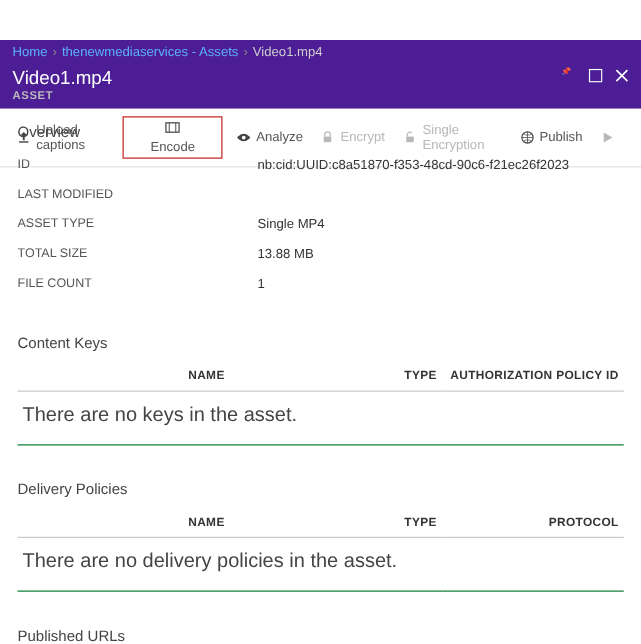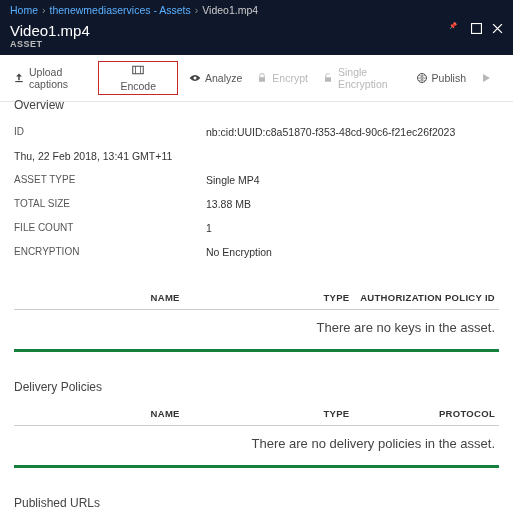--- a/index.html
+++ b/index.html
@@ -1,17 +1,17 @@
 <!DOCTYPE html>
 <html><head>
 <meta charset="utf-8">
 <style>
   * { box-sizing: border-box; margin: 0; padding: 0; }
   body { font-family: "Segoe UI", Arial, sans-serif; font-size: 11px; color: #333; background: #fff; width: 513px; height: 515px; overflow: hidden; position: relative; }
-  .topbar { background: #0f172a; color: #fff; }
+  .topbar { background: #4c1d95; color: #fff; margin-top: 32px; }
   .breadcrumbs { display: flex; align-items: center; gap: 4px; padding: 4px 10px; font-size: 10.5px; color: #5bb1ff; }
   .breadcrumbs .sep { color: #888; }
   .breadcrumbs .current { color: #ccc; }
   .titlebar { display: flex; align-items: flex-start; padding: 2px 10px 6px 10px; }
   .titlebar .titles { flex: 1; }
   .page-title { font-size: 15px; font-weight: 400; color: #fff; }
   .page-sub { font-size: 9px; color: #bbb; letter-spacing: 0.5px; font-weight: bold; }
   .win-icons { display: flex; gap: 10px; color: #fff; font-size: 13px; align-items: center; }
   .win-icons span { cursor: pointer; }
   .toolbar { display: flex; align-items: center; gap: 8px; padding: 6px 10px; background: #fff; border-bottom: 1px solid #e4e4e4; font-size: 10.5px; }
@@ -23,21 +23,21 @@
   .content { position: absolute; top: 78px; bottom: 0; left: 0; right: 0; overflow-y: scroll; padding: 10px 14px 20px 14px; }
   .content::-webkit-scrollbar { width: 12px; }
   .content::-webkit-scrollbar-track { background: #f0f0f0; }
   .content::-webkit-scrollbar-thumb { background: #c4c4c4; }
   .section-title { font-size: 12px; color: #444; margin: 10px 0 8px 0; font-weight: 400; }
   .kv { display: flex; padding: 6px 0; font-size: 10.5px; }
   .kv .k { width: 192px; color: #555; text-transform: uppercase; font-size: 10px; }
   .kv .v { color: #333; }
   table { width: 100%; border-collapse: collapse; margin-top: 4px; }
   th { text-align: right; font-size: 9.5px; color: #333; font-weight: 700; padding: 6px 4px 6px 4px; border-bottom: 1px solid #ccc; text-transform: uppercase; letter-spacing: 0.3px; }
-  td.empty { font-size: 13px; color: #444; padding: 10px 4px 14px 4px; border-bottom: 3px solid #15803d; text-align: right; }
+  td.empty { font-size: 16px; color: #444; padding: 10px 4px 14px 4px; border-bottom: 1px solid #15803d; }
   .spacer-md { height: 18px; }
 </style>
 </head>
 <body>
 
 <div class="topbar">
   <div class="breadcrumbs">
     <span>Home</span>
     <span class="sep">›</span>
     <span>thenewmediaservices - Assets</span>
@@ -139,40 +139,37 @@
 </div>
 
 <div class="content">
 
   <div class="section-title">Overview</div>
   <div class="kv">
       <div class="k">ID</div>
       <div class="v">nb:cid:UUID:c8a51870-f353-48cd-90c6-f21ec26f2023</div>
     </div>
   <div class="kv">
-      <div class="v">Thu, 22 Feb 2018, 13:41 GMT+11</div>
+      <div class="k">LAST MODIFIED</div>
     </div>
   <div class="kv">
       <div class="k">ASSET TYPE</div>
       <div class="v">Single MP4</div>
     </div>
   <div class="kv">
       <div class="k">TOTAL SIZE</div>
       <div class="v">13.88 MB</div>
     </div>
   <div class="kv">
       <div class="k">FILE COUNT</div>
       <div class="v">1</div>
     </div>
-  <div class="kv">
-      <div class="k">ENCRYPTION</div>
-      <div class="v">No Encryption</div>
-    </div>
 
   <div class="spacer-md"></div>
+  <div class="section-title">Content Keys</div>
   <table>
     <tbody>
         <tr>
       <th style="width:35%">NAME</th>
       <th style="width:35%">TYPE</th>
       <th>AUTHORIZATION POLICY ID</th>
     </tr>
     <tr>
           <td class="empty" colspan="3">There are no keys in the asset.</td>
         </tr>

